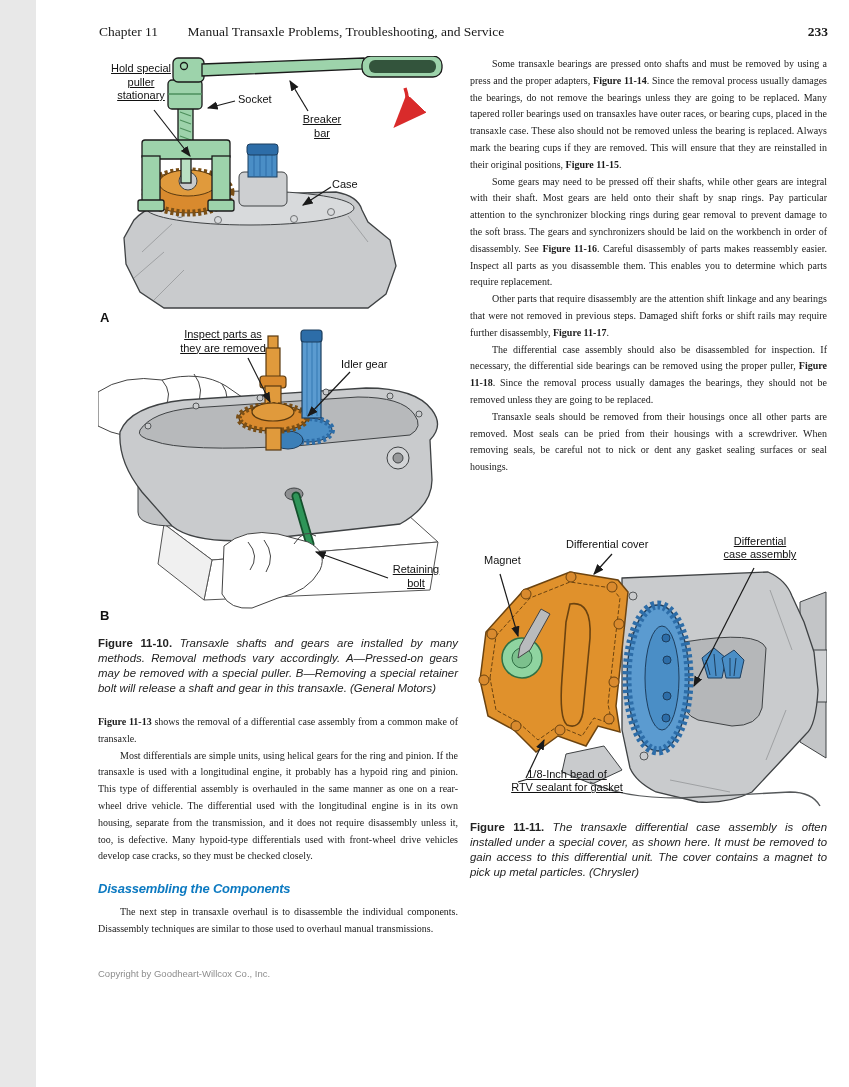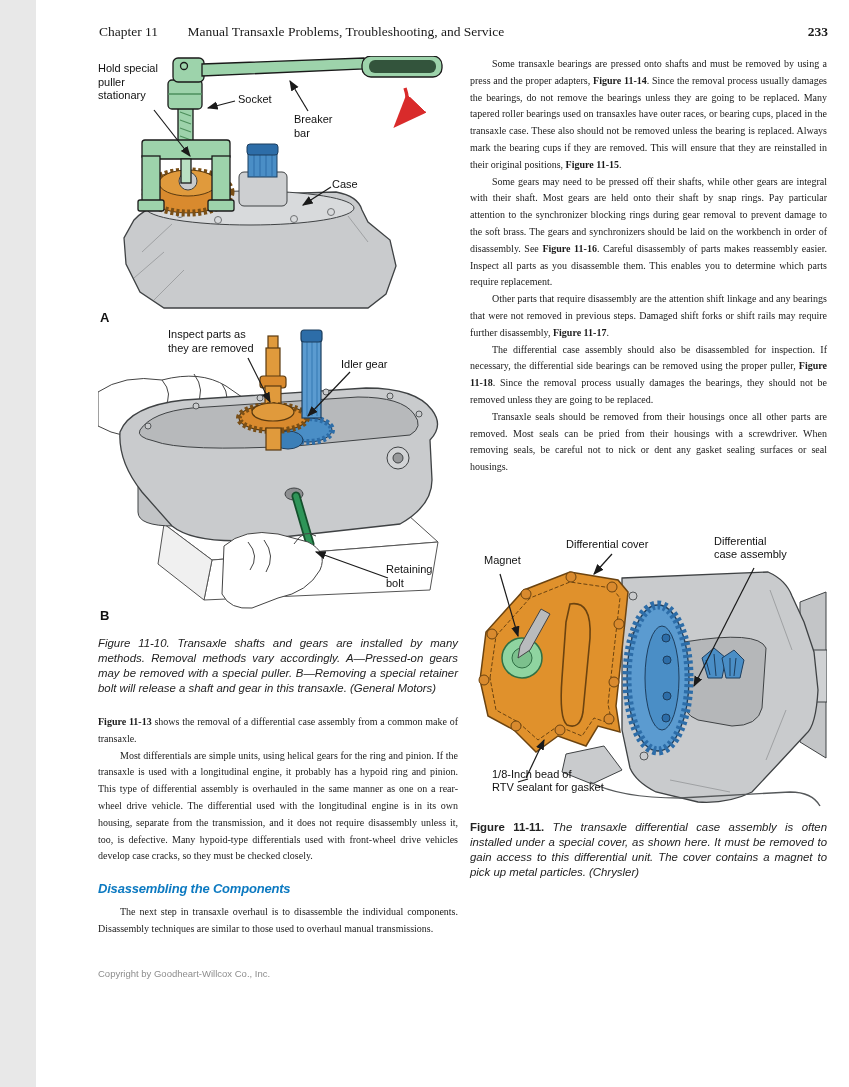--- a/index.html
+++ b/index.html
@@ -11,21 +11,21 @@
   .hdr .pg{position:absolute;right:0;top:0;font-weight:bold;}
   
   .col{position:absolute;top:56px;}
   .col-left{left:62px;width:360px;}
   .col-right{left:434px;width:357px;}
   
   .fig{position:relative;}
   .fig svg{display:block;}
   .figlabel{position:absolute;font-family:"Liberation Sans",sans-serif;font-size:11px;
             line-height:13.5px;color:#111;white-space:pre-line;}
-  .figlabel.center{text-align:left;}
+  .figlabel.center{text-align:center;text-decoration:underline;}
   .figletter{position:absolute;font-family:"Liberation Sans",sans-serif;font-weight:bold;
              font-size:13px;color:#111;}
   
   .caption{font-family:"Liberation Sans",sans-serif;font-size:11.4px;line-height:15px;
            text-align:justify;color:#222;}
   .caption span{font-style:italic;}
   .caption span[style*="bold"]{font-style:normal;}
   
   .body-p{font-size:10px;line-height:16.8px;text-align:justify;margin:0;}
   .body-p.indent{text-indent:22px;}
@@ -176,21 +176,21 @@
         </g>
       </svg>
       <div class="figlabel center" style="left:70px;top:0;width:110px;">Inspect parts as
 they are removed</div>
       <div class="figlabel" style="left:243px;top:30px;">Idler gear</div>
       <div class="figlabel center" style="left:288px;top:235px;width:60px;">Retaining
 bolt</div>
       <div class="figletter" style="left:2px;top:280px;">B</div>
     </div>
 
-    <p class="caption mt10"><span style="font-weight: normal;">Figure 11-10. </span><span style="font-style: italic;">Transaxle shafts and gears are installed by many methods. Removal methods vary accordingly. A—Pressed-on gears may be removed with a special puller. B—Removing a special retainer bolt will release a shaft and gear in this transaxle. (General Motors)</span></p>
+    <p class="caption mt10"><span style="font-weight: bold;">Figure 11-10. </span><span style="font-style: italic;">Transaxle shafts and gears are installed by many methods. Removal methods vary accordingly. A—Pressed-on gears may be removed with a special puller. B—Removing a special retainer bolt will release a shaft and gear in this transaxle. (General Motors)</span></p>
 
     <p class="body-p mt18"><span style="font-weight: bold;">Figure 11-13</span><span> shows the removal of a differential case assembly from a common make of transaxle.</span></p>
     <p class="body-p indent"><span>Most differentials are simple units, using helical gears for the ring and pinion. If the transaxle is used with a longitudinal engine, it probably has a hypoid ring and pinion. This type of differential assembly is overhauled in the same manner as one on a rear-wheel drive vehicle. The differential used with the longitudinal engine is in its own housing, separate from the transmission, and it does not require disassembly unless it, too, is defective. Many hypoid-type differentials used with front-wheel drive vehicles develop case cracks, so they must be checked closely.</span></p>
 
     <h2 class="sec-head">Disassembling the Components</h2>
 
     <p class="body-p indent"><span>The next step in transaxle overhaul is to disassemble the individual components. Disassembly techniques are similar to those used to overhaul manual transmissions.</span></p>
 
     <div class="copyright" style="margin-top:30px;">Copyright by Goodheart-Willcox Co., Inc.</div>
   </div>

